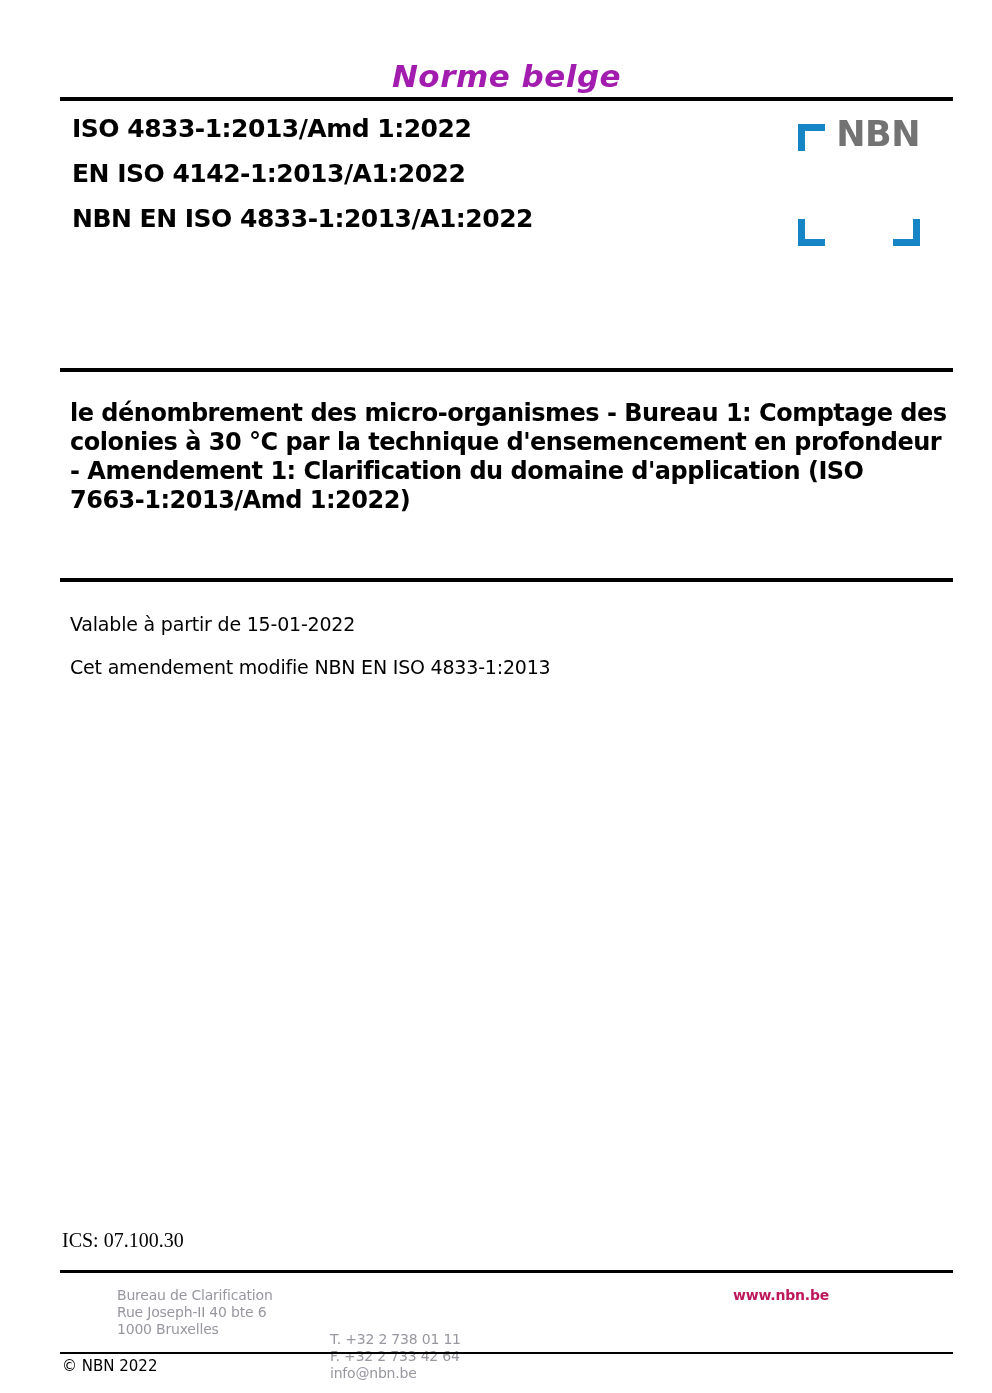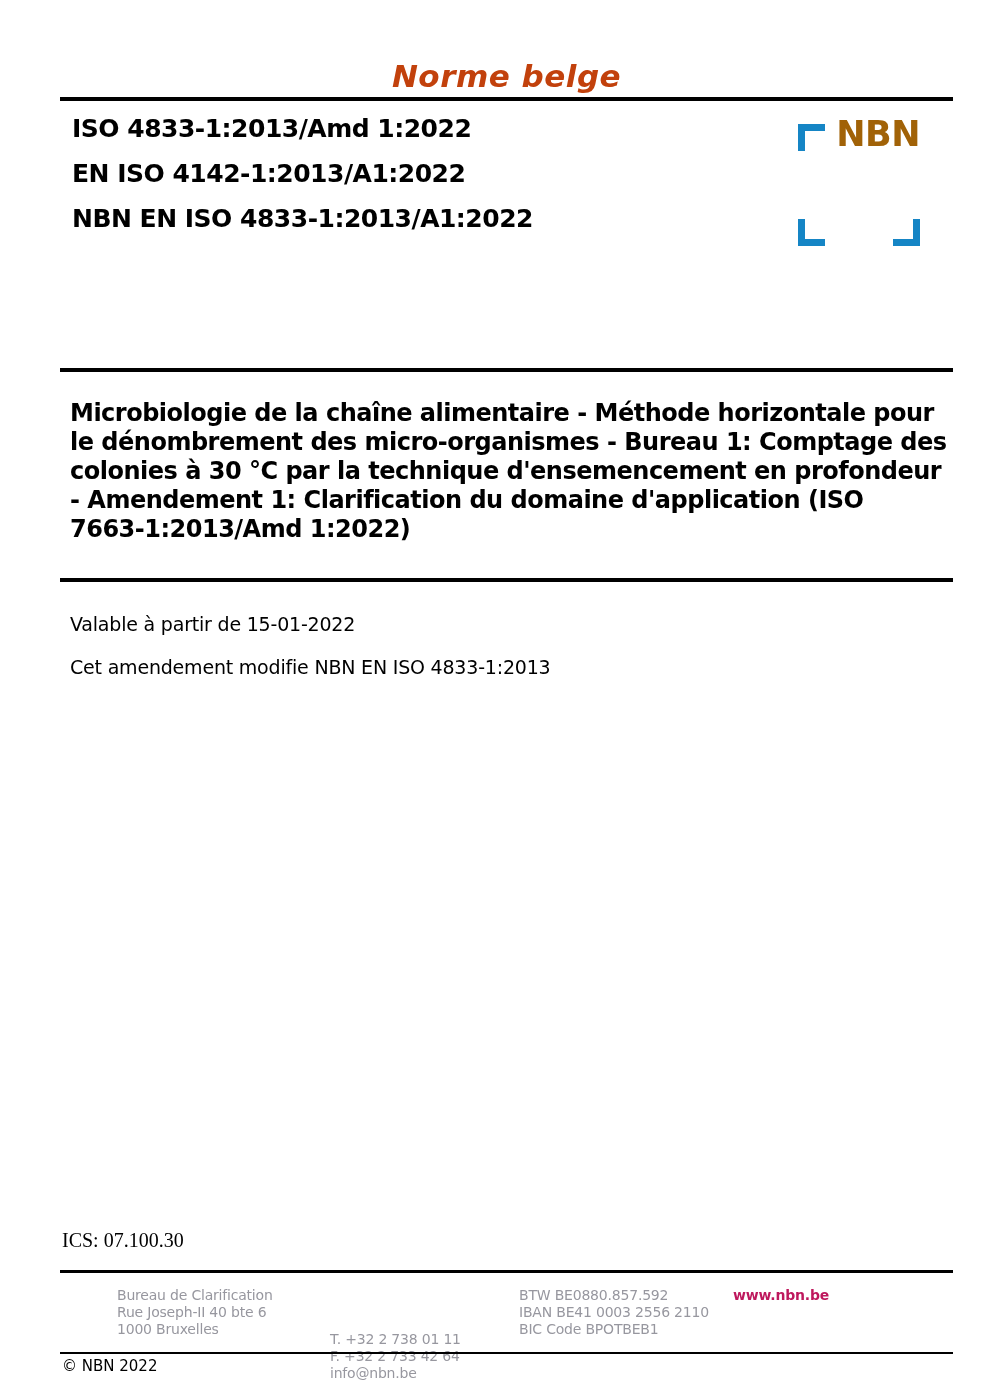--- a/index.html
+++ b/index.html
@@ -15,38 +15,38 @@
   .bar-top{top:97px;height:4px;}
   .bar-title-above{top:368px;height:4px;}
   .bar-title-below{top:578px;height:4px;}
   .bar-footer-top{top:1270px;height:3px;}
   .bar-footer-bottom{top:1352px;height:2px;}
 
   .norme-belge{
     position:absolute;left:60px;top:58px;width:893px;
     text-align:center;
     font-size:31px;font-weight:bold;font-style:italic;
-    color:#c2410c;letter-spacing:0.5px;
+    color:#a21caf;letter-spacing:0.5px;
   }
 
   .codes{position:absolute;left:72px;top:106px;}
   .code-line{
     font-size:25px;font-weight:bold;letter-spacing:-0.5px;
     line-height:45px;white-space:nowrap;
   }
 
   .logo{position:absolute;left:798px;top:124px;width:122px;height:122px;}
   .bracket{position:absolute;width:27px;height:27px;border:0 solid #1585c5;box-sizing:border-box;}
   .bracket-tl{left:0;top:0;border-left-width:7px;border-top-width:7px;}
   .bracket-bl{left:0;bottom:0;border-left-width:7px;border-bottom-width:7px;}
   .bracket-br{right:0;bottom:0;border-right-width:7px;border-bottom-width:7px;}
   .logo-text{
     position:absolute;right:0;top:-7px;
     font-size:35px;font-weight:bold;line-height:1;
-    color:#a16207;letter-spacing:-0.5px;
+    color:#737373;letter-spacing:-0.5px;
   }
 
   .doc-title{position:absolute;left:70px;top:399px;width:900px;}
   .doc-title-line{
     font-size:24px;font-weight:bold;letter-spacing:-0.5px;
     line-height:29px;white-space:nowrap;
   }
 
   .valid-from{position:absolute;left:70px;top:613px;font-size:19px;letter-spacing:-0.2px;}
   .modifies{position:absolute;left:70px;top:656px;font-size:19px;letter-spacing:-0.2px;}
@@ -82,21 +82,20 @@
   <div class="logo">
     <span class="bracket bracket-tl"></span>
     <span class="logo-text">NBN</span>
     <span class="bracket bracket-bl"></span>
     <span class="bracket bracket-br"></span>
   </div>
 
   <div class="bar bar-title-above"></div>
 
   <div class="doc-title">
-    <div class="doc-title-line">Microbiologie de la chaîne alimentaire - Méthode horizontale pour</div>
     <div class="doc-title-line">le dénombrement des micro-organismes - Bureau 1: Comptage des</div>
     <div class="doc-title-line">colonies à 30 °C par la technique d'ensemencement en profondeur</div>
     <div class="doc-title-line">- Amendement 1: Clarification du domaine d'application (ISO</div>
     <div class="doc-title-line">7663-1:2013/Amd 1:2022)</div>
   </div>
 
   <div class="bar bar-title-below"></div>
 
   <div class="valid-from">Valable à partir de 15-01-2022</div>
   <div class="modifies">Cet amendement modifie NBN EN ISO 4833-1:2013</div>
@@ -110,25 +109,20 @@
     <div>Rue Joseph-II 40 bte 6</div>
     <div>1000 Bruxelles</div>
   </div>
 
   <div class="footer-col col-contact">
     <div>T. +32 2 738 01 11</div>
     <div>F. +32 2 733 42 64</div>
     <div>info@nbn.be</div>
   </div>
 
-  <div class="footer-col col-banking">
-    <div>BTW BE0880.857.592</div>
-    <div>IBAN BE41 0003 2556 2110</div>
-    <div>BIC Code BPOTBEB1</div>
-  </div>
 
   <div class="website">www.nbn.be</div>
 
   <div class="bar bar-footer-bottom"></div>
 
   <div class="copyright">© NBN 2022</div>
 
 </div>
 
 </body></html>

